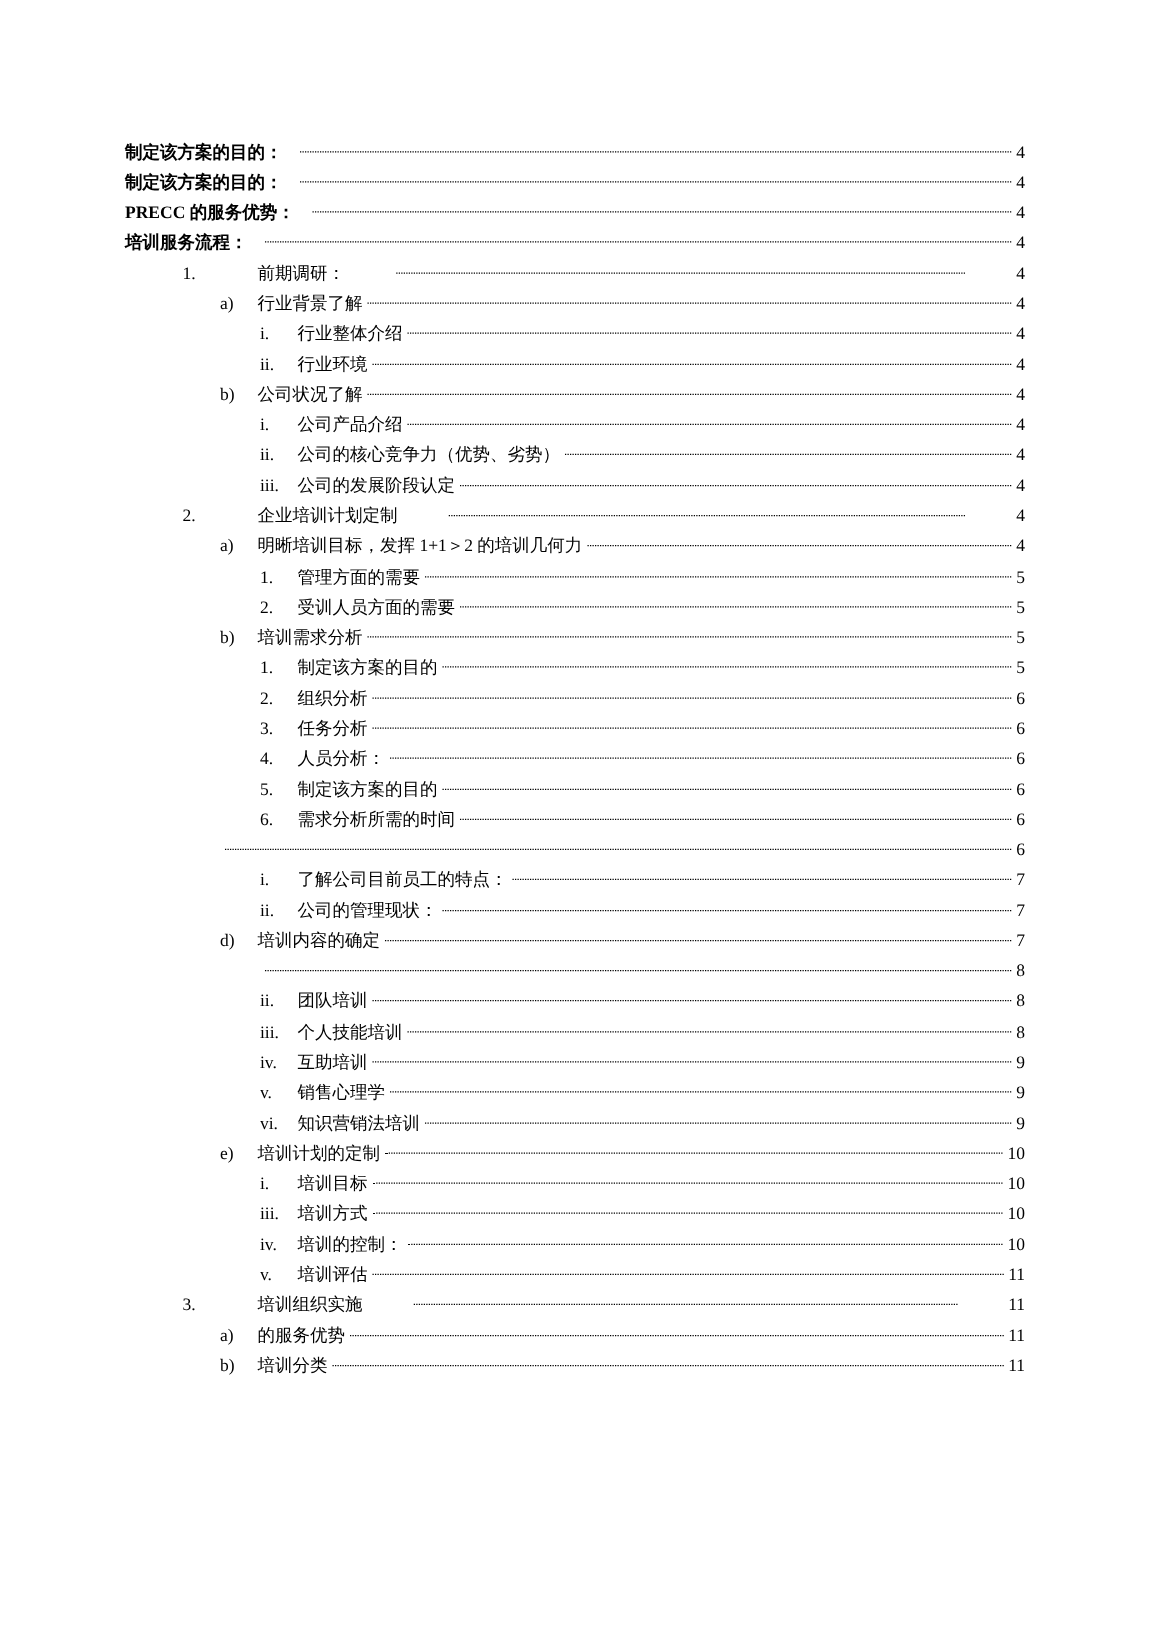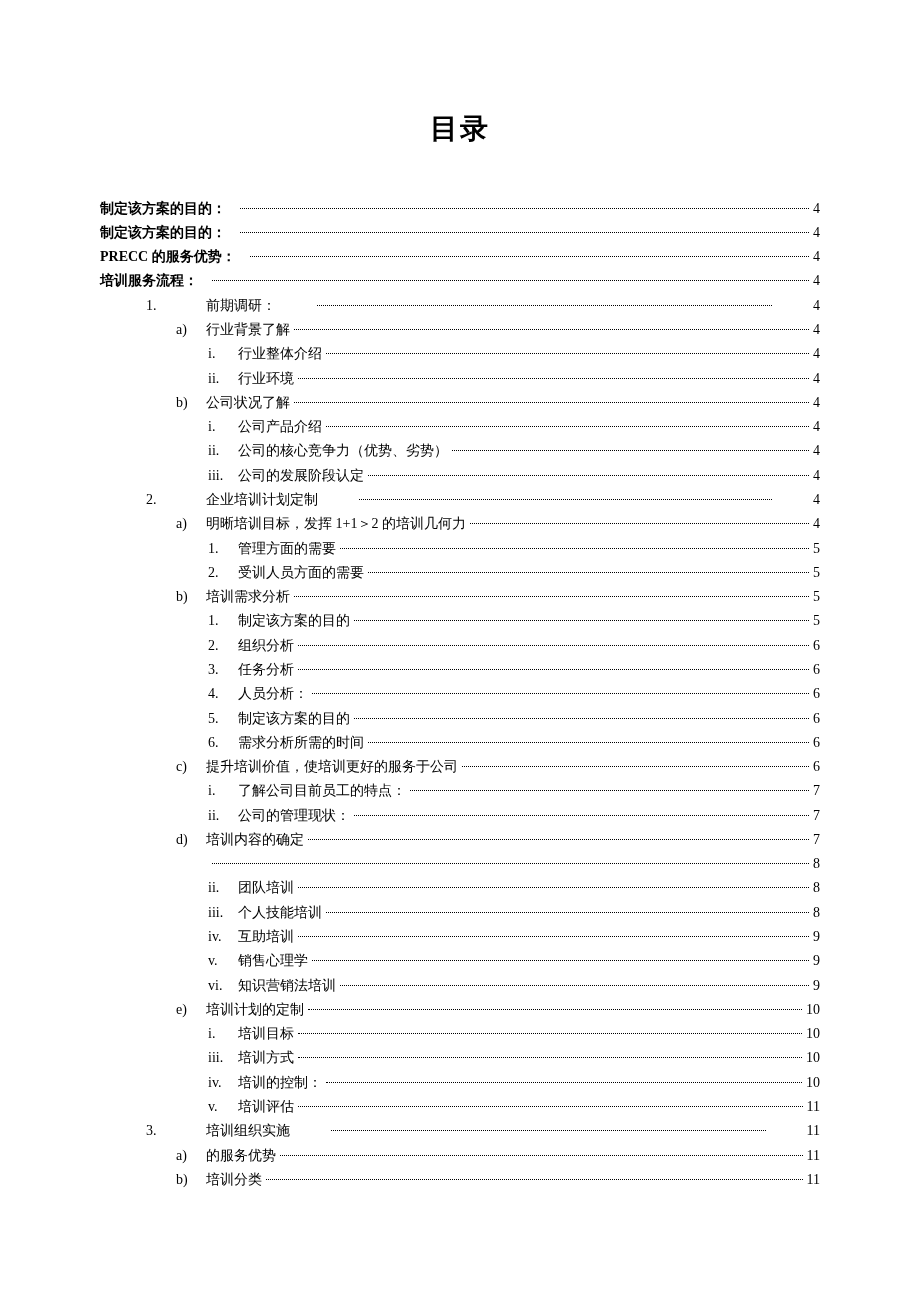--- a/index.html
+++ b/index.html
@@ -59,21 +59,20 @@
     .indent-3 .marker { min-width: 30px; font-family: "Times New Roman", serif; }
     .indent-1 .marker { font-family: "Times New Roman", serif; }
     .indent-2 .marker { font-family: "Times New Roman", serif; }
     .entry .text { }
     .gap { display:inline-block; width:10px; }
   </style>
 </head>
 <body>
 
 <div class="page">
-  <div class="title">目录</div>
   <div class="toc" id="toc">
       <div class="entry indent-0">
         <span class="label bold"><span class="text">制定该方案的目的：</span><span class="gap"></span></span>
         <span class="dots"></span>
         <span class="pagenum">4</span>
       </div>
       <div class="entry indent-0">
         <span class="label bold"><span class="text">制定该方案的目的：</span><span class="gap"></span></span>
         <span class="dots"></span>
         <span class="pagenum">4</span>
@@ -177,21 +176,20 @@
         <span class="label"><span class="marker">5.</span><span class="text">制定该方案的目的</span></span>
         <span class="dots"></span>
         <span class="pagenum">6</span>
       </div>
       <div class="entry indent-3">
         <span class="label"><span class="marker">6.</span><span class="text">需求分析所需的时间</span></span>
         <span class="dots"></span>
         <span class="pagenum">6</span>
       </div>
       <div class="entry indent-2">
-        <span class="label"><span class="marker">c)</span><span class="text">提升培训价值，使培训更好的服务于公司</span></span>
         <span class="dots"></span>
         <span class="pagenum">6</span>
       </div>
       <div class="entry indent-3">
         <span class="label"><span class="marker">i.</span><span class="text">了解公司目前员工的特点：</span></span>
         <span class="dots"></span>
         <span class="pagenum">7</span>
       </div>
       <div class="entry indent-3">
         <span class="label"><span class="marker">ii.</span><span class="text">公司的管理现状：</span></span>

